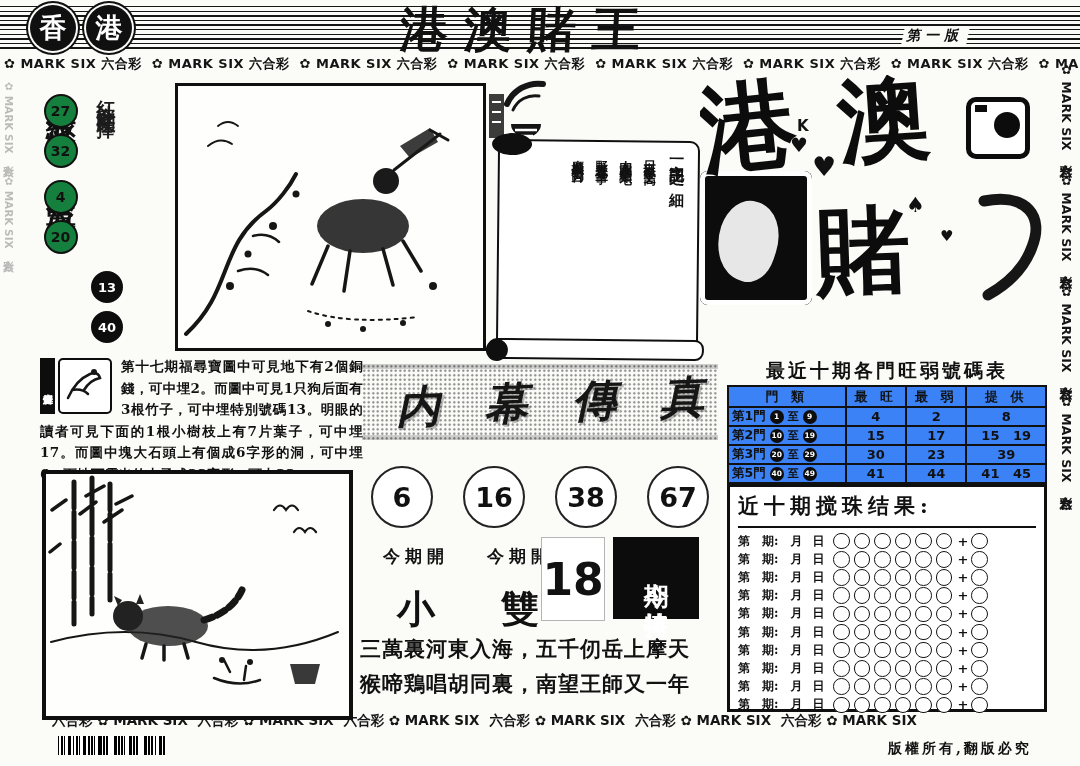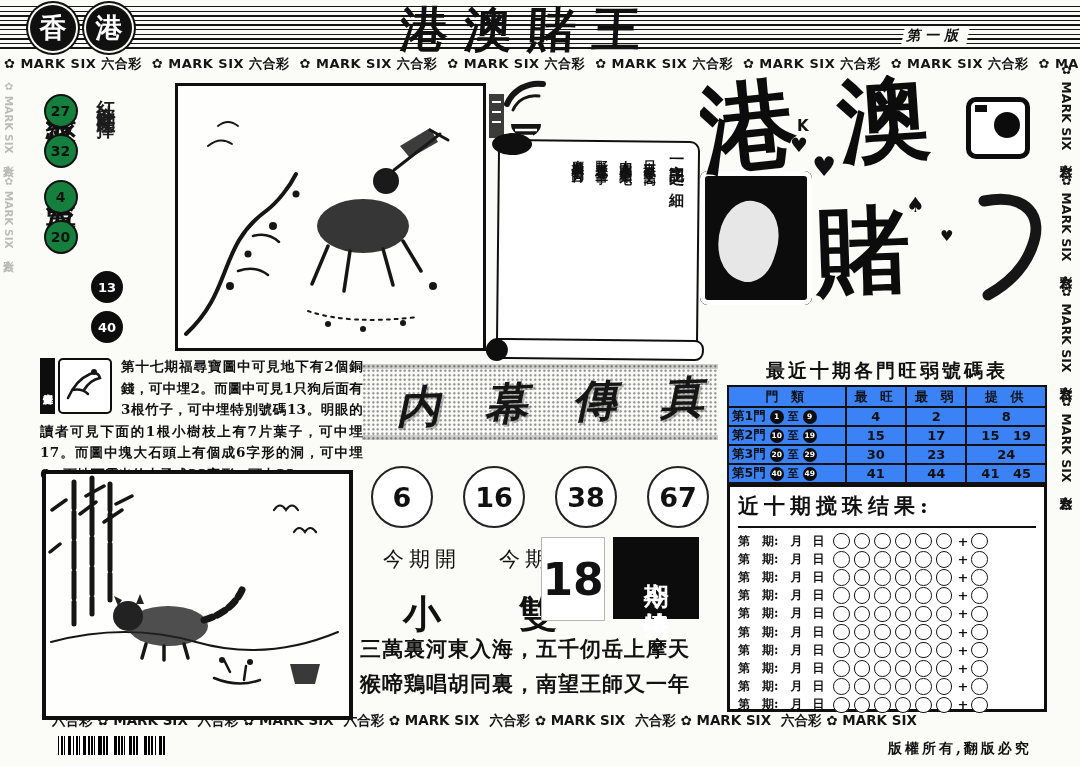--- a/index.html
+++ b/index.html
@@ -86,21 +86,21 @@
     box-shadow:inset 0 5px 0 rgba(0,0,0,.18),inset 0 -5px 0 rgba(0,0,0,.18);
     display:flex;align-items:center;}
   .banner-text{font-family:"DejaVu Serif",serif;font-style:italic;font-weight:900;font-size:44px;
     letter-spacing:44px;padding-left:34px;white-space:nowrap;color:#161616;transform:rotate(-2deg);
     text-shadow:2px 2px 0 rgba(0,0,0,.25);}
   .lucky-row{position:absolute;left:365px;top:466px;width:350px;display:flex;justify-content:space-between;padding:0 6px;box-sizing:border-box;}
   .lucky{width:58px;height:58px;border:2px solid #222;border-radius:50%;display:flex;align-items:center;
     justify-content:center;font-size:27px;font-weight:700;background:#fff;}
   .tips{position:absolute;left:383px;top:545px;display:flex;gap:38px;}
   .tip{display:flex;flex-direction:column;align-items:center;}
-  .tip-label{font-size:21px;font-weight:400;letter-spacing:5px;white-space:nowrap;}
+  .tip-label{font-size:17px;font-weight:700;letter-spacing:5px;white-space:nowrap;}
   .tip-value{font-size:38px;font-weight:900;margin-top:16px;font-family:"DejaVu Serif",serif;}
   .special{position:absolute;left:541px;top:537px;display:flex;gap:8px;}
   .sp-num{width:62px;height:82px;border:1px solid #b5b5b5;display:flex;align-items:center;
     justify-content:center;font-size:44px;font-weight:700;background:#fff;}
   .sp-black{width:86px;height:82px;background:#0c0c0c;color:#fff;display:flex;align-items:center;justify-content:center;}
   .sp-cols{writing-mode:vertical-rl;text-orientation:upright;font-size:25px;font-weight:900;line-height:1.25;
     font-family:"DejaVu Serif",serif;}
   .sp-cols span{margin-left:3px;}
   .poem{position:absolute;left:360px;top:632px;width:358px;font-family:"DejaVu Serif",serif;
     font-size:21px;font-weight:900;line-height:1.65;white-space:nowrap;letter-spacing:1px;}
@@ -350,21 +350,21 @@
         <td>
               <span class="gate-cell">
                 <span class="gate-name">第3門</span>
                 <span class="mini">20</span>
                 <span class="zhi">至</span>
                 <span class="mini">29</span>
               </span>
             </td>
         <td>30</td>
         <td>23</td>
-        <td class="provide">24</td>
+        <td class="provide">39</td>
       </tr>
       <tr>
         <td>
               <span class="gate-cell">
                 <span class="gate-name">第5門</span>
                 <span class="mini">40</span>
                 <span class="zhi">至</span>
                 <span class="mini">49</span>
               </span>
             </td>

